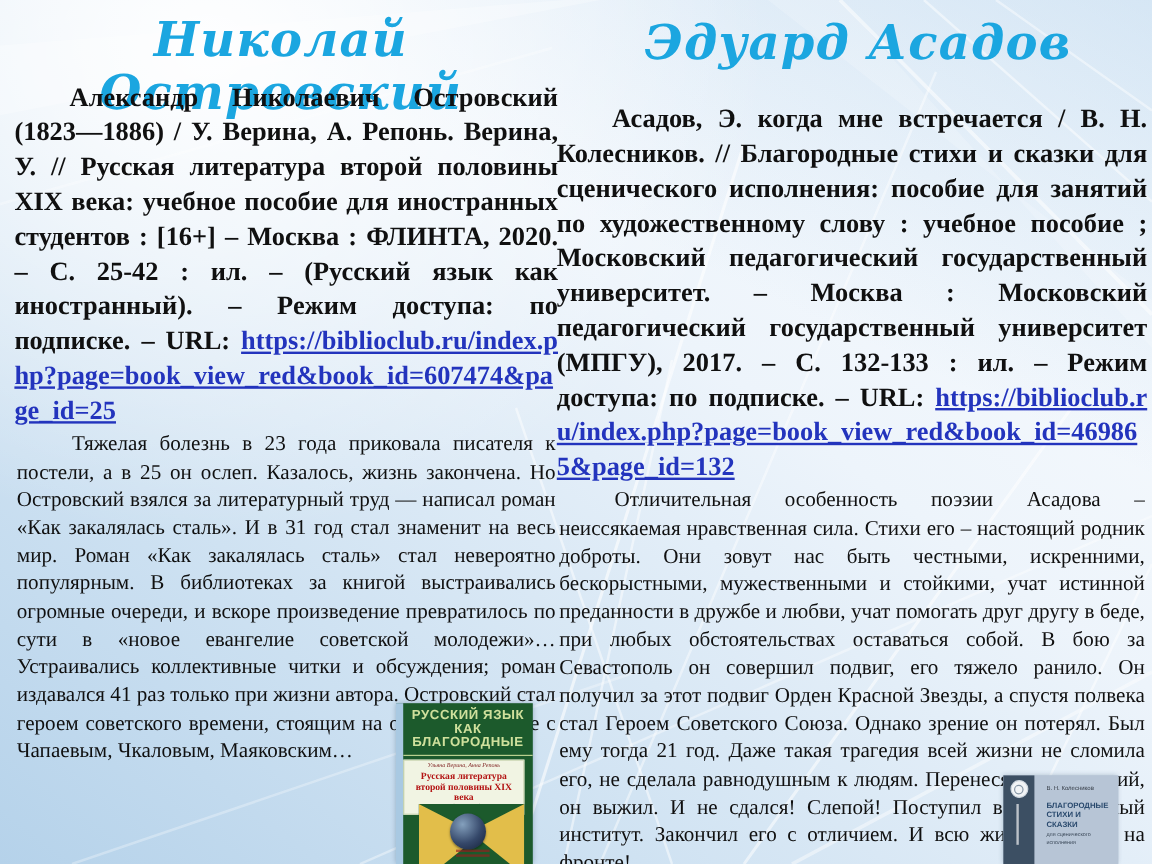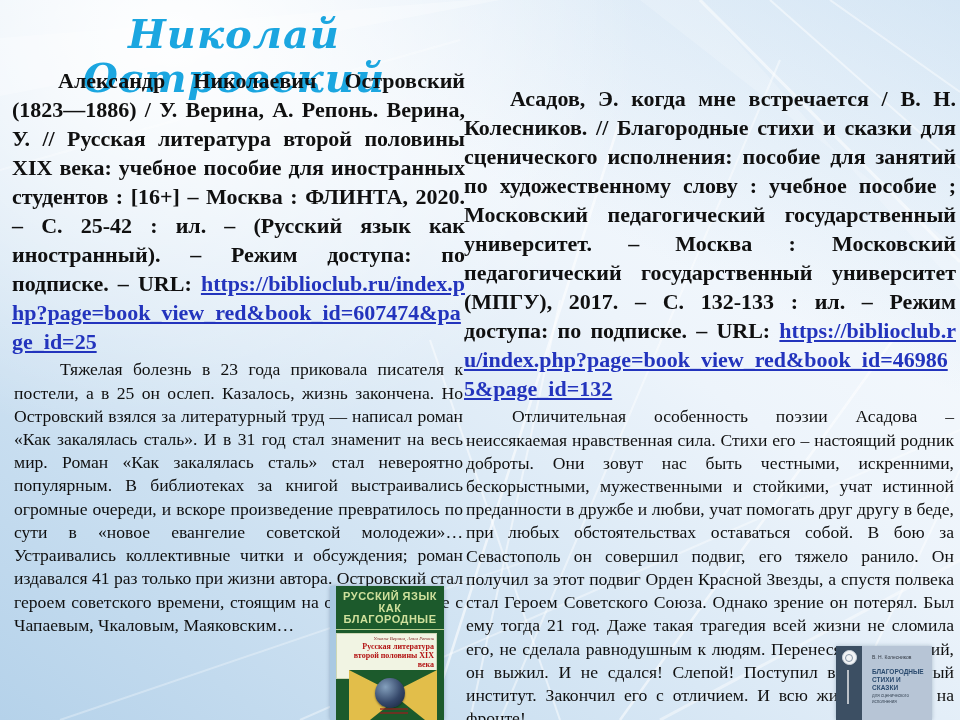--- a/index.html
+++ b/index.html
@@ -47,21 +47,21 @@
   }
   .bg-series{
     margin-top:5px;text-align:center;
     font-family:"Liberation Sans",sans-serif;
     font-weight:bold;font-size:11px;line-height:1.05;
     color:#cfe09c;letter-spacing:0.5px;
     border-bottom:1px solid #b9cf8e;padding-bottom:3px;
   }
   .bg-panel{
     margin:3px 7px 0 0;background:#f1f4e3;border:1px solid #cdd8b5;
-    text-align:right;padding:2px 2px 3px 2px;
+    text-align:center;padding:2px 2px 3px 2px;
   }
   .bg-authors{font-size:5px;font-style:italic;color:#7c1d1d;margin:0;}
   .bg-title{font-size:8px;font-weight:bold;color:#b31313;line-height:1.15;margin:1px 0;}
   .bg-sub{font-size:5px;color:#24321c;margin:0;}
   .bg-art{
     position:absolute;left:13px;right:7px;top:84px;bottom:0;
     background:#e2be4a;
     clip-path:polygon(0 0, 38% 34%, 62% 34%, 100% 0, 100% 100%, 0 100%);
   }
   .bg-art-top{
@@ -120,20 +120,21 @@
     <line x1="560" y1="720" x2="430" y2="340" stroke="#ffffff" stroke-width="2" opacity="0.5"></line>
     <line x1="620" y1="720" x2="900" y2="330" stroke="#ffffff" stroke-width="2.5" opacity="0.55"></line>
     <line x1="300" y1="720" x2="960" y2="430" stroke="#ffffff" stroke-width="2" opacity="0.4"></line>
     <line x1="660" y1="720" x2="960" y2="560" stroke="#ffffff" stroke-width="3" opacity="0.45"></line>
     <line x1="840" y1="720" x2="960" y2="470" stroke="#ffffff" stroke-width="2" opacity="0.5"></line>
     <line x1="60" y1="720" x2="530" y2="560" stroke="#ffffff" stroke-width="2" opacity="0.3"></line>
     <line x1="0" y1="170" x2="460" y2="40" stroke="#ffffff" stroke-width="2" opacity="0.3"></line>
   </svg>
 
   <div class="slide-title title-left" style="color:#1ba6e0">Николай Островский</div>
+  <div class="slide-title title-right" style="color:#1ba6e0">Эдуард Асадов</div>
 
   <div class="col col-left">
     <p class="cite"><span>Александр Николаевич Островский (1823—1886) / У. Верина, А. Репонь. Верина, У. // Русская литература второй половины XIX века: учебное пособие для иностранных студентов : [16+] – Москва : ФЛИНТА, 2020. – С. 25-42 : ил. – (Русский язык как иностранный). – Режим доступа: по подписке. – URL: </span><a class="bib-link" href="#" style="color:#2334bd">https://biblioclub.ru/index.php?page=book_view_red&amp;book_id=607474&amp;page_id=25</a></p>
     <p class="body-text">Тяжелая болезнь в 23 года приковала писателя к постели, а в 25 он ослеп. Казалось, жизнь закончена. Но Островский взялся за литературный труд — написал роман «Как закалялась сталь». И в 31 год стал знаменит на весь мир. Роман «Как закалялась сталь» стал невероятно популярным. В библиотеках за книгой выстраивались огромные очереди, и вскоре произведение превратилось по сути в «новое евангелие советской молодежи»… Устраивались коллективные читки и обсуждения; роман издавался 41 раз только при жизни автора. Островский стал героем советского времени, стоящим на одной ступеньке с Чапаевым, Чкаловым, Маяковским…</p>
   </div>
 
   <div class="col col-right">
     <p class="cite"><span>Асадов, Э. когда мне встречается / В. Н. Колесников. // Благородные стихи и сказки для сценического исполнения: пособие для занятий по художественному слову : учебное пособие ; Московский педагогический государственный университет. – Москва : Московский педагогический государственный университет (МПГУ), 2017. – С. 132-133 : ил. – Режим доступа: по подписке. – URL: </span><a class="bib-link" href="#" style="color:#2334bd">https://biblioclub.ru/index.php?page=book_view_red&amp;book_id=469865&amp;page_id=132</a></p>
     <p class="body-text">Отличительная особенность поэзии Асадова – неиссякаемая нравственная сила. Стихи его – настоящий родник доброты. Они зовут нас быть честными, искренними, бескорыстными, мужественными и стойкими, учат истинной преданности в дружбе и любви, учат помогать друг другу в беде, при любых обстоятельствах оставаться собой. В бою за Севастополь он совершил подвиг, его тяжело ранило.  Он получил за этот подвиг Орден Красной Звезды, а спустя полвека стал Героем Советского Союза. Однако зрение он потерял. Был ему тогда 21 год. Даже такая трагедия всей жизни не сломила его, не сделала равнодушным к людям. Перенеся ряд операций, он выжил. И не сдался! Слепой! Поступил в Литературный институт. Закончил его с отличием. И всю жизнь он был на фронте!</p>
   </div>

